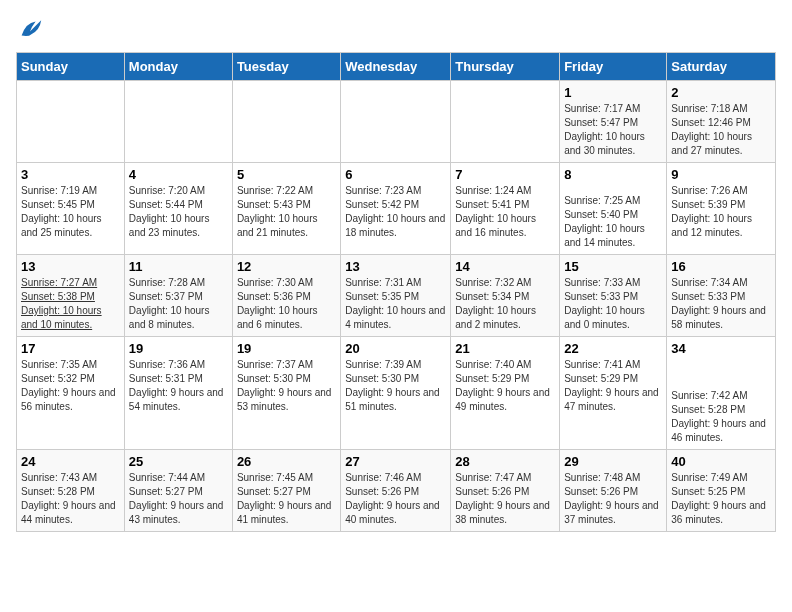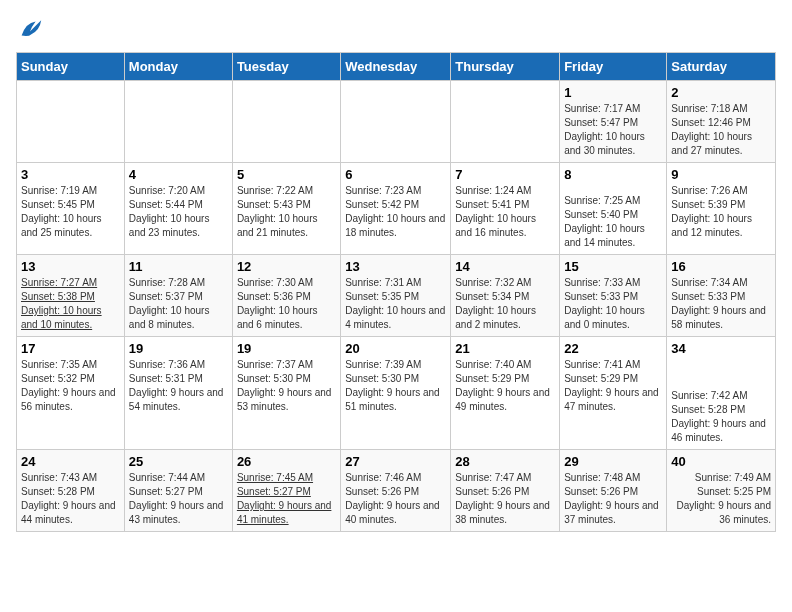--- a/index.html
+++ b/index.html
@@ -276,21 +276,21 @@
 Daylight: 9 hours and 44 minutes.</div>
         </td>
         <td>
           <div class="day-number">25</div>
           <div class="day-info" style="white-space: pre-line;">Sunrise: 7:44 AM
 Sunset: 5:27 PM
 Daylight: 9 hours and 43 minutes.</div>
         </td>
         <td>
           <div class="day-number">26</div>
-          <div class="day-info" style="white-space: pre-line; text-decoration: underline;">Sunrise: 7:45 AM
+          <div class="day-info" style="white-space: pre-line;">Sunrise: 7:45 AM
 Sunset: 5:27 PM
 Daylight: 9 hours and 41 minutes.</div>
         </td>
         <td>
           <div class="day-number">27</div>
           <div class="day-info" style="white-space: pre-line;">Sunrise: 7:46 AM
 Sunset: 5:26 PM
 Daylight: 9 hours and 40 minutes.</div>
         </td>
         <td>
@@ -300,19 +300,19 @@
 Daylight: 9 hours and 38 minutes.</div>
         </td>
         <td>
           <div class="day-number">29</div>
           <div class="day-info" style="white-space: pre-line;">Sunrise: 7:48 AM
 Sunset: 5:26 PM
 Daylight: 9 hours and 37 minutes.</div>
         </td>
         <td>
           <div class="day-number">40</div>
-          <div class="day-info" style="white-space: pre-line; text-align: right;">Sunrise: 7:49 AM
+          <div class="day-info" style="white-space: pre-line;">Sunrise: 7:49 AM
 Sunset: 5:25 PM
 Daylight: 9 hours and 36 minutes.</div>
         </td>
       </tr>
     </tbody>
 </table>
 
 </body></html>

